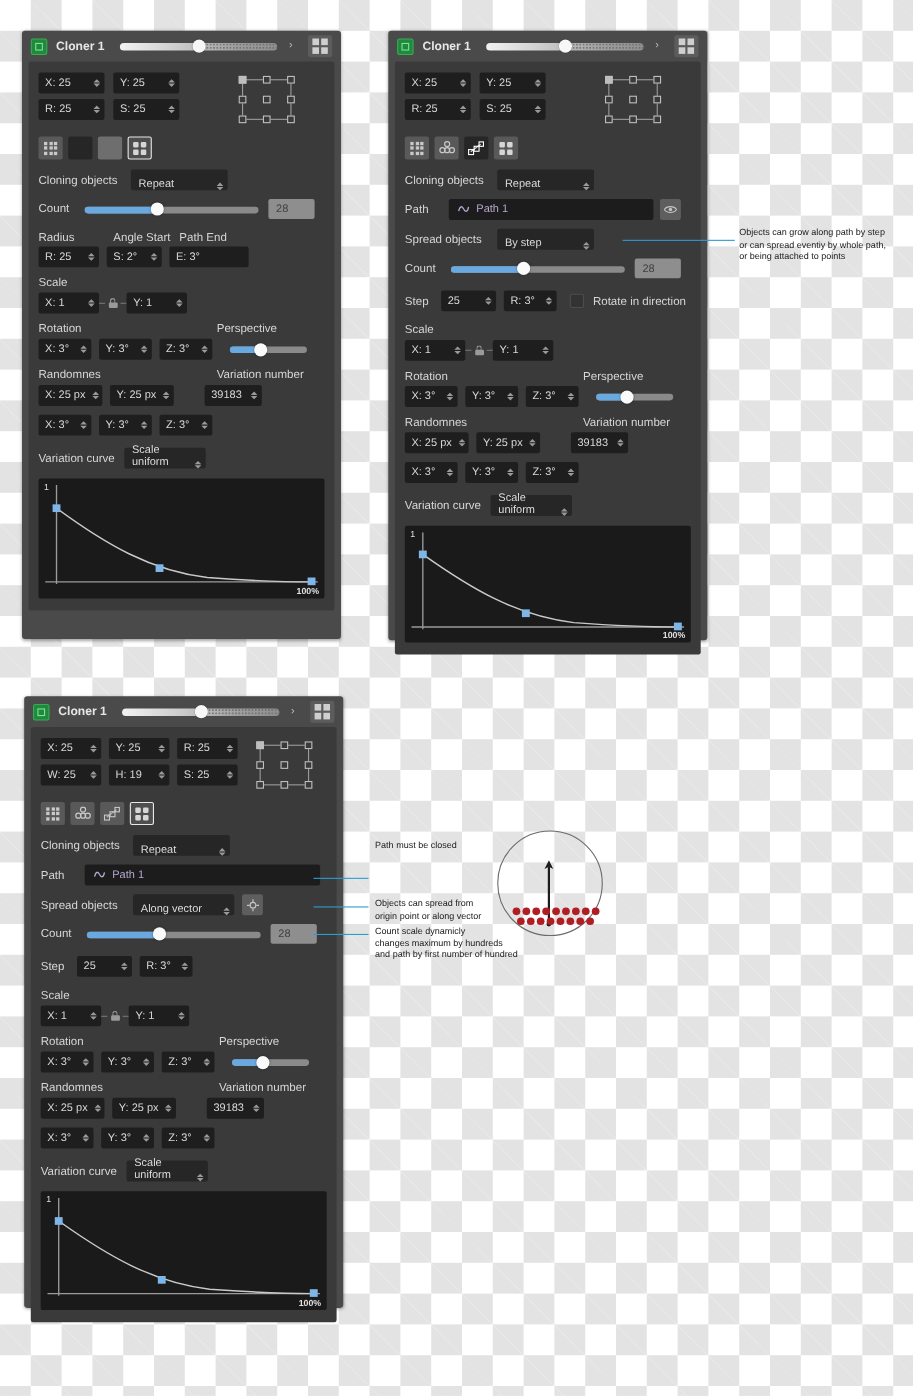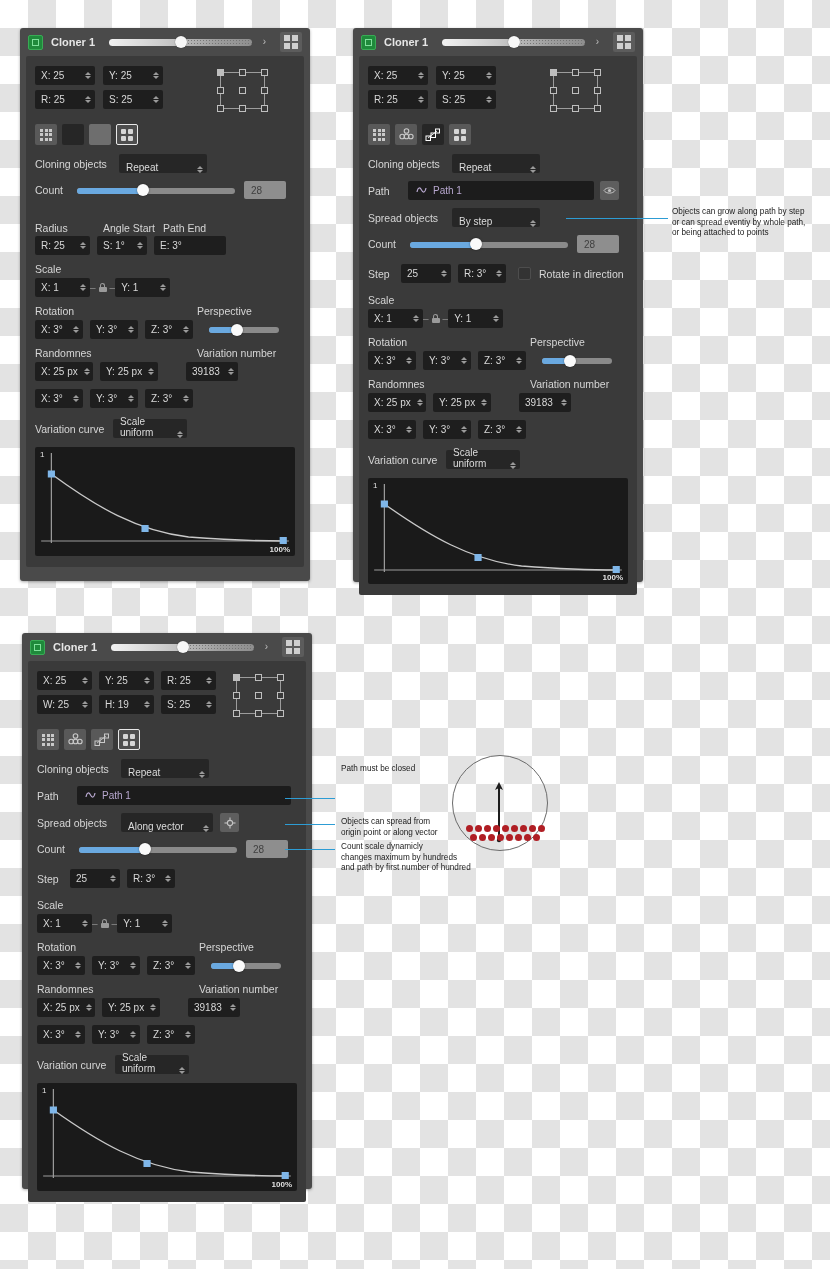--- a/index.html
+++ b/index.html
@@ -35,21 +35,21 @@
   .grid-btn{width:22px;height:20px;background:#5c5c5c;border-radius:2px;
      display:flex;align-items:center;justify-content:center;flex:0 0 auto;}
   .grid-btn .q{display:grid;grid-template-columns:6px 6px;grid-template-rows:6px 6px;gap:2px;}
   .grid-btn .q i{background:#cfcfcf;display:block;}
 
   .panel-body{background:#3a3a3a;border-radius:2px;margin:0 6px 6px 6px;padding:10px 9px 11px 9px;}
 
   
   .row{display:flex;align-items:center;margin-bottom:8px;}
   .lbl{color:#d6d6d6;font-size:10.5px;}
-  .sublbl{color:#d6d6d6;font-size:10.5px;margin-top:12px;}
+  .sublbl{color:#d6d6d6;font-size:10.5px;}
 
   .num{background:#1e1e1e;border-radius:2px;height:19px;display:flex;align-items:center;
        justify-content:space-between;padding:0 4px 0 6px;box-sizing:border-box;}
   .num span{color:#d8d8d8;font-size:10px;white-space:nowrap;}
   .spin{display:flex;flex-direction:column;gap:1px;margin-left:6px;}
   .spin i{width:0;height:0;border-left:3px solid transparent;border-right:3px solid transparent;}
   .spin i.up{border-bottom:3.5px solid #9a9a9a;}
   .spin i.dn{border-top:3.5px solid #9a9a9a;}
 
   .sel{background:#262626;border-radius:2px;height:19px;display:flex;align-items:flex-end;
@@ -242,21 +242,21 @@
     </div>
     <div class="row" style="gap:7px;">
       <div class="num" style="width:55px;">
           <span>R: 25</span>
           <span class="spin">
             <i class="up"></i>
             <i class="dn"></i>
           </span>
         </div>
       <div class="num" style="width:50px;">
-          <span>S: 1°</span>
+          <span>S: 2°</span>
           <span class="spin">
             <i class="up"></i>
             <i class="dn"></i>
           </span>
         </div>
       <div class="num" style="width:72px;">
           <span>E: 3°</span>
         </div>
     </div>
 

